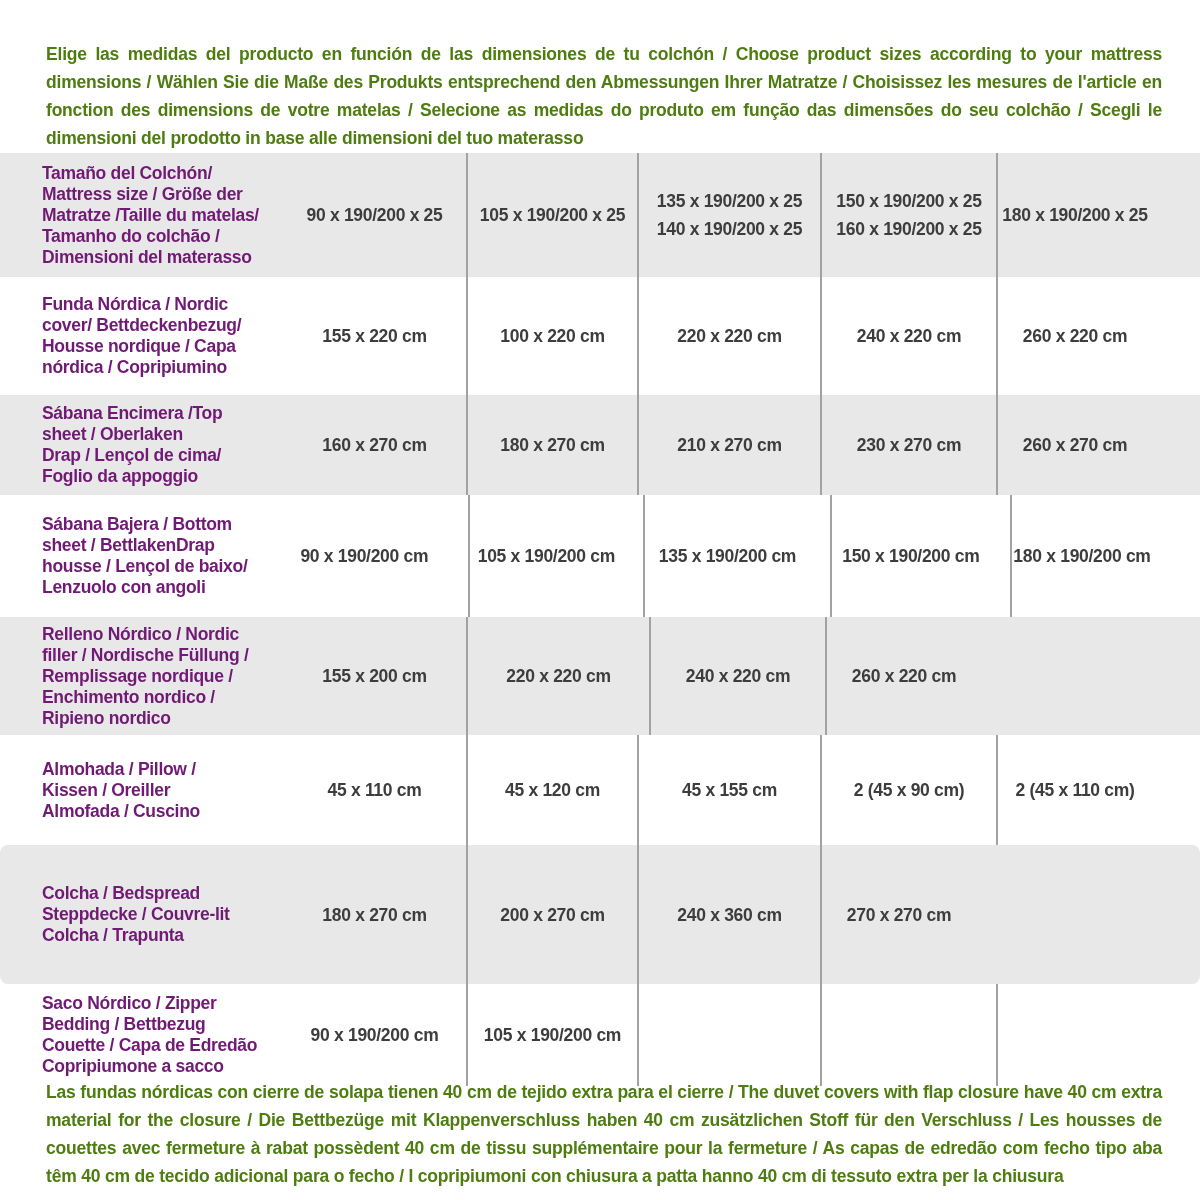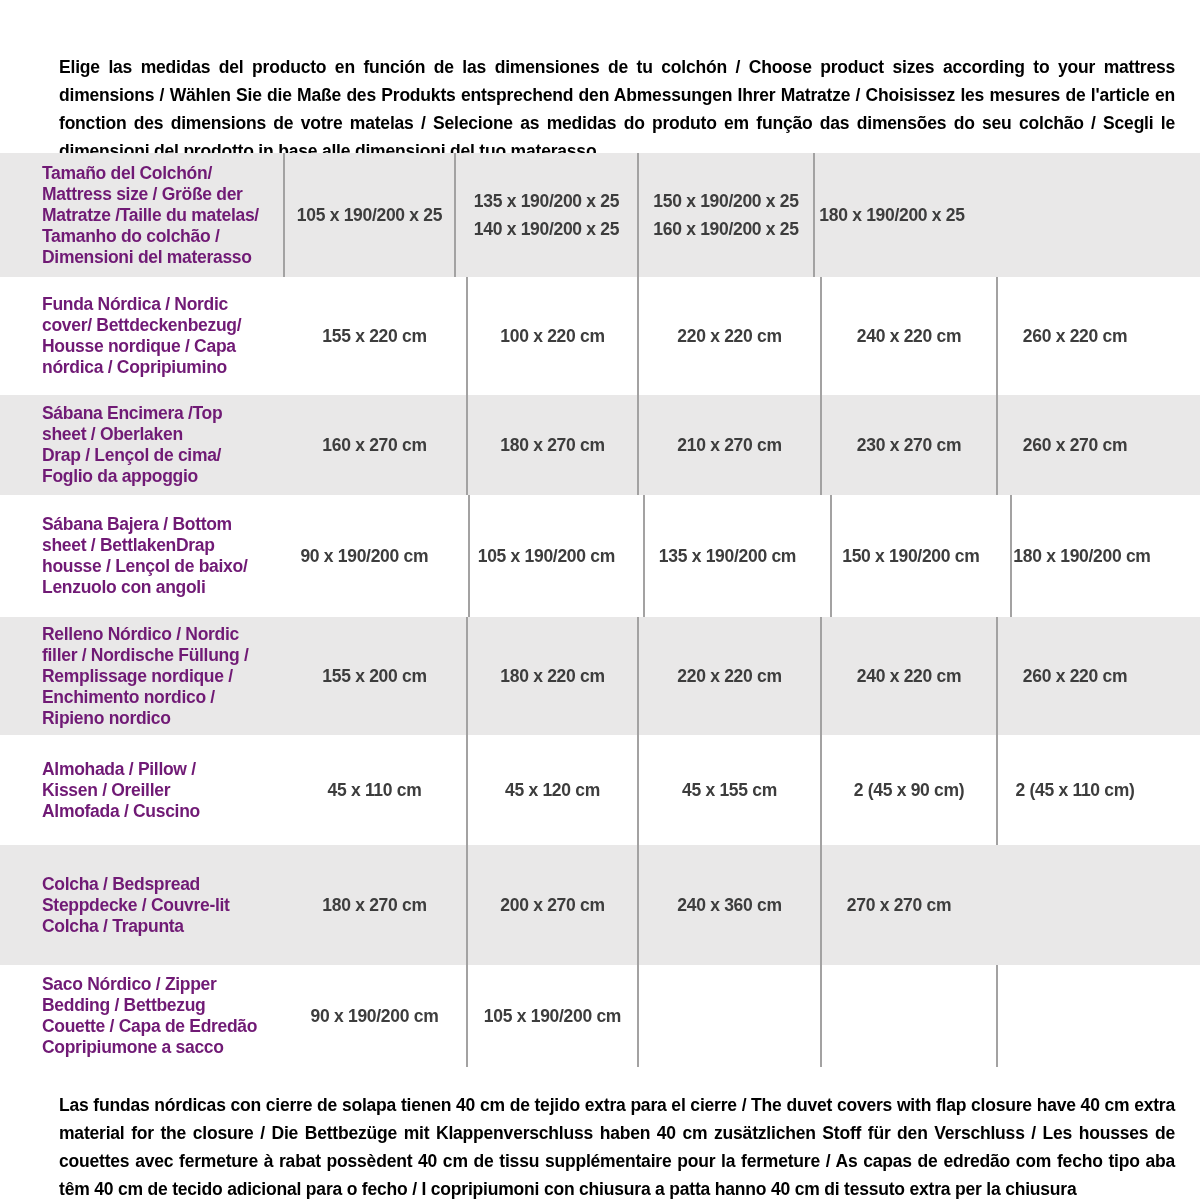--- a/index.html
+++ b/index.html
@@ -8,46 +8,46 @@
     font-family: "Liberation Sans", sans-serif;
     color: #3d3d3d;
     overflow: hidden;
   }
   .page { position: relative; width: 1200px; height: 1200px; }
 
   .intro, .footnote {
     position: absolute;
     left: 42px;
     width: 1116px;
-    margin: 17px;
+    margin: 4px;
     font-size: 17.5px;
     font-weight: bold;
     line-height: 28px;
     letter-spacing: -0.2px;
     text-align: justify;
-    color: #000000;
+    color: #4d7c0f;
   }
   .intro { top: 36px; }
   .footnote { top: 1074px; }
 
   .size-table {
     position: absolute;
     top: 153px;
     left: 0;
     width: 1200px;
   }
   .row { display: flex; width: 1200px; }
   .row:nth-child(odd) { background: #e9e8e8; }
   .row:nth-child(1) { height: 124px; }
   .row:nth-child(2) { height: 118px; border-radius: 6px; }
   .row:nth-child(3) { height: 100px; }
   .row:nth-child(4) { height: 122px; gap: 20px; }
   .row:nth-child(5) { height: 118px; }
   .row:nth-child(6) { height: 110px; }
-  .row:nth-child(7) { height: 120px; }
+  .row:nth-child(7) { height: 139px; border-radius: 8px; }
   .row:nth-child(8) { height: 102px; }
 
   .cell {
     box-sizing: border-box;
     display: flex;
     align-items: center;
     font-weight: bold;
     white-space: pre-line;
   }
   .label-cell {
@@ -83,20 +83,21 @@
   <p class="intro">Elige las medidas del producto en función de las dimensiones de tu colchón / Choose product sizes according to your mattress dimensions / Wählen Sie die Maße des Produkts entsprechend den Abmessungen Ihrer Matratze / Choisissez les mesures de l'article en fonction des dimensions de votre matelas / Selecione as medidas do produto em função das dimensões do seu colchão / Scegli le dimensioni del prodotto in base alle dimensioni del tuo materasso</p>
 
   <div class="size-table">
 
     <div class="row">
       <div class="cell label-cell">Tamaño del Colchón/
 Mattress size / Größe der
 Matratze /Taille du matelas/
 Tamanho do colchão /
 Dimensioni del materasso</div>
+      <div class="cell val-cell v1">90 x 190/200 x 25</div>
       <div class="cell val-cell v2 sep">105 x 190/200 x 25</div>
       <div class="cell val-cell v3 sep">135 x 190/200 x 25
 140 x 190/200 x 25</div>
       <div class="cell val-cell v4 sep">150 x 190/200 x 25
 160 x 190/200 x 25</div>
       <div class="cell val-cell v5 sep">180 x 190/200 x 25</div>
     </div>
 
     <div class="row">
       <div class="cell label-cell">Funda Nórdica /  Nordic
@@ -134,21 +135,20 @@
       <div class="cell val-cell v5 sep">180 x 190/200 cm</div>
     </div>
 
     <div class="row">
       <div class="cell label-cell">Relleno Nórdico / Nordic
 filler / Nordische Füllung /
 Remplissage nordique /
 Enchimento nordico /
 Ripieno nordico</div>
       <div class="cell val-cell v1">155 x 200 cm</div>
-      <div class="cell val-cell v2 sep">180 x 220 cm</div>
       <div class="cell val-cell v3 sep">220 x 220 cm</div>
       <div class="cell val-cell v4 sep">240 x 220 cm</div>
       <div class="cell val-cell v5 sep">260 x 220 cm</div>
     </div>
 
     <div class="row">
       <div class="cell label-cell">Almohada  / Pillow /
 Kissen / Oreiller
 Almofada / Cuscino</div>
       <div class="cell val-cell v1">45 x 110 cm</div>

